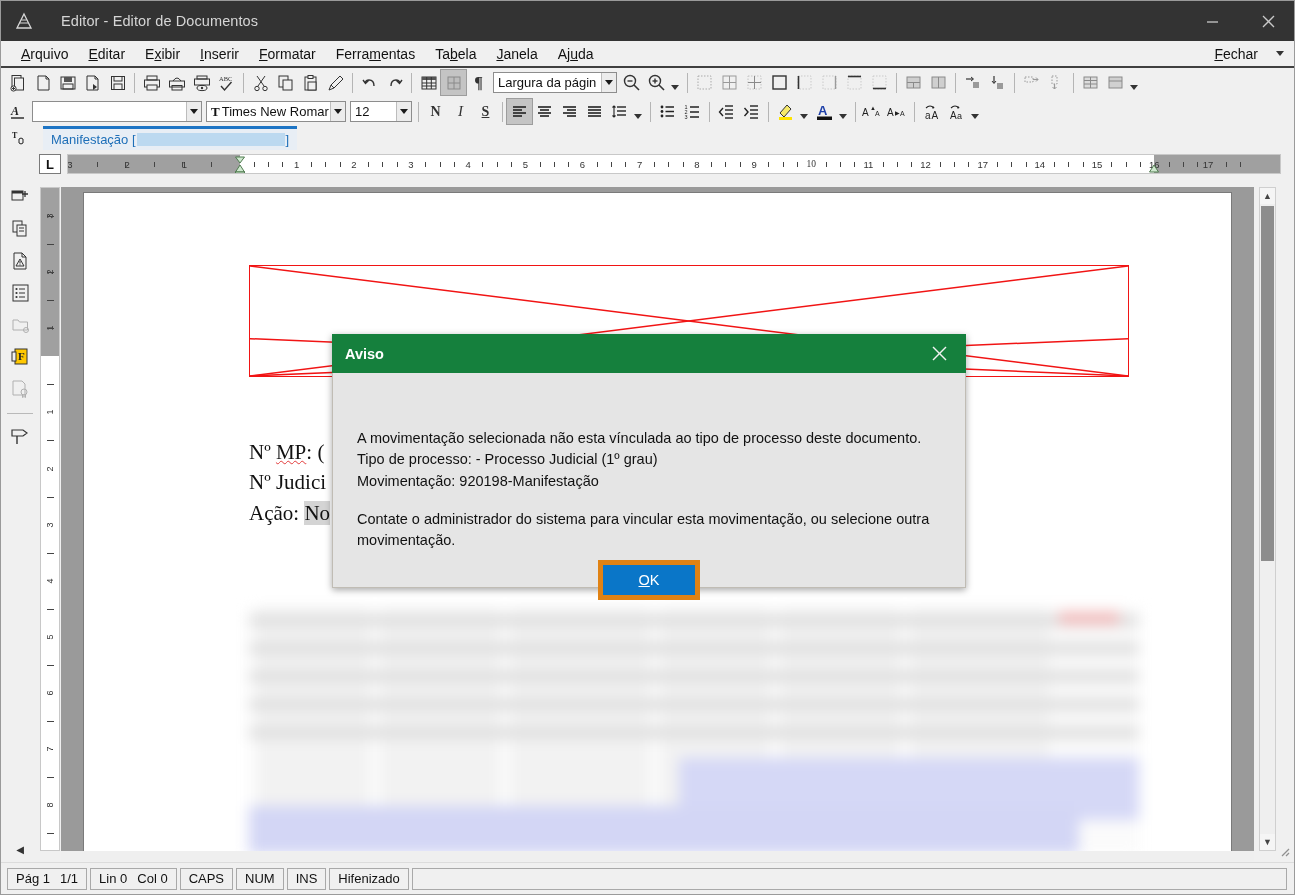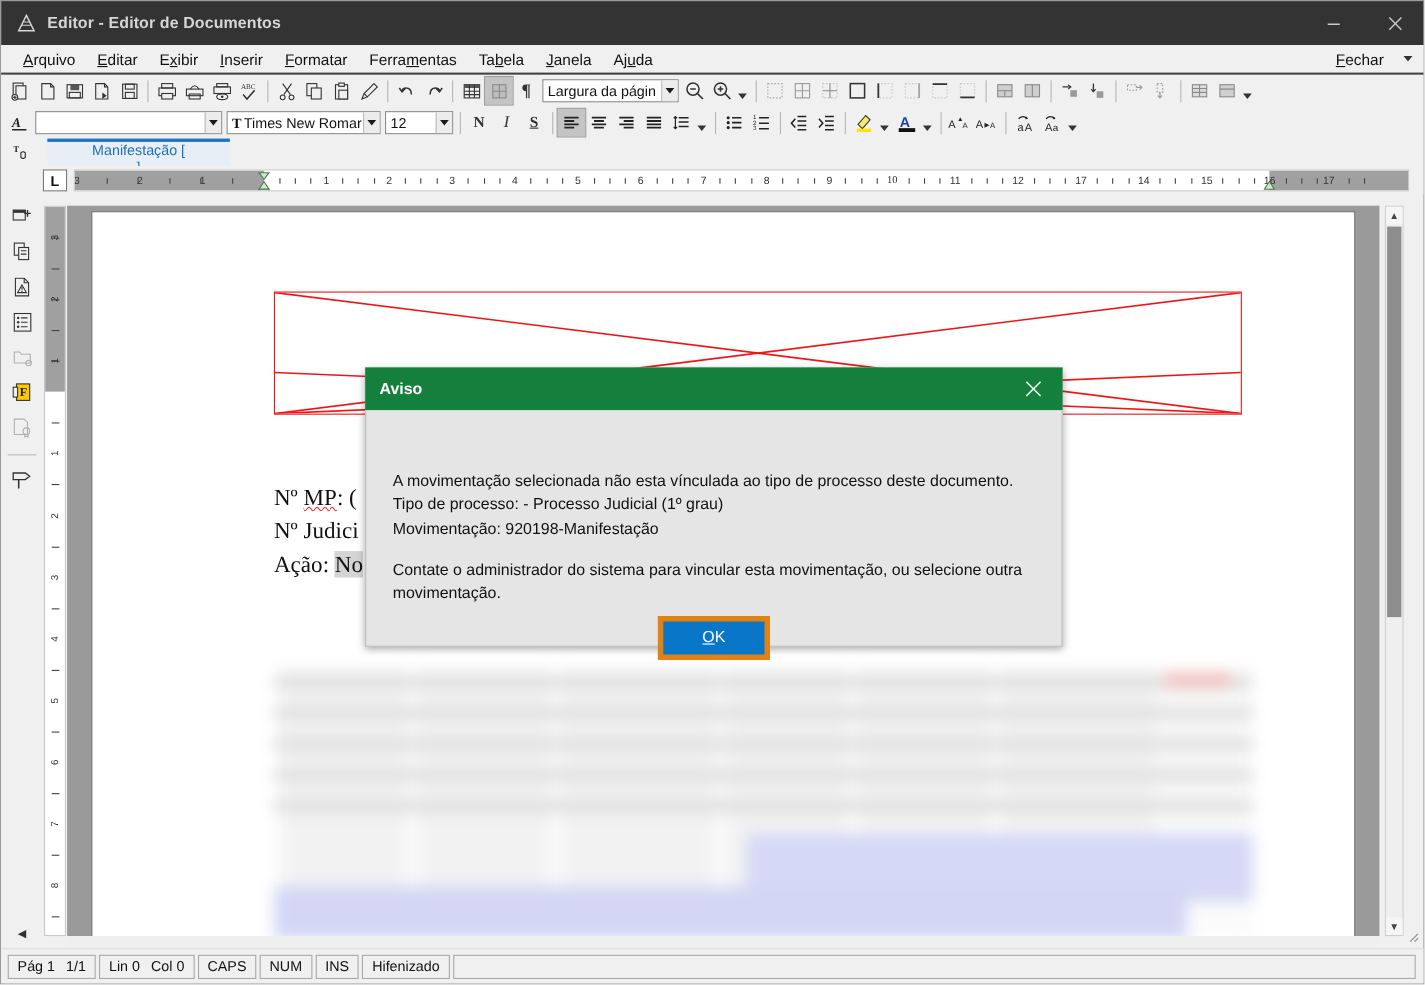--- a/index.html
+++ b/index.html
@@ -22,22 +22,22 @@
   .titlebar {
     position: absolute; left: 0; top: 0; width: 1295px; height: 40px;
     background: #333333;
     display: flex; align-items: center;
   }
   .tb-appicon {
     width: 26px; height: 26px; margin-left: 10px;
     display: flex; align-items: center; justify-content: center;
   }
   .tb-title {
-    color: #d6d6d6; font-size: 14.5px; font-weight: bold;
-    margin-left: 6px; letter-spacing: .1px;
+    color: #d6d6d6; font-size: 14.5px; font-weight: normal;
+    margin-left: 24px; letter-spacing: .1px;
   }
   .tb-btns { margin-left: auto; display: flex; height: 40px; }
   .tb-btn {
     width: 56px; height: 40px; display: flex; align-items: center; justify-content: center;
     color: #c9c9c9;
   }
 
   
   .menubar {
     position: absolute; left: 0; top: 40px; width: 1295px; height: 27px;
@@ -103,21 +103,21 @@
     position: absolute; left: 0; top: 125px; width: 1295px; height: 25px;
     background: #f0f0f0; display: flex; align-items: flex-start;
   }
   .side-ico-top {
     width: 38px; height: 25px; display: flex; align-items: center; justify-content: center;
     font-size: 12px; color: #222;
   }
   .doctab {
     height: 24px; background: #e8eef5; border-top: 3px solid #1d74c4;
     display: flex; align-items: center; padding: 0 8px;
-    font-size: 13px; color: #1e6fb8; margin-left: 4px; flex-direction: column;
+    font-size: 13px; color: #1e6fb8; margin-left: 4px;
   }
   .redact-inline {
     display: inline-block; height: 13px; width: 148px;
     background: #bcd9f0; vertical-align: -2px; margin: 0 1px;
   }
 
   
   .rulerrow {
     position: absolute; left: 0; top: 150px; width: 1295px; height: 26px;
     background: #f0f0f0; display: flex; align-items: center;

